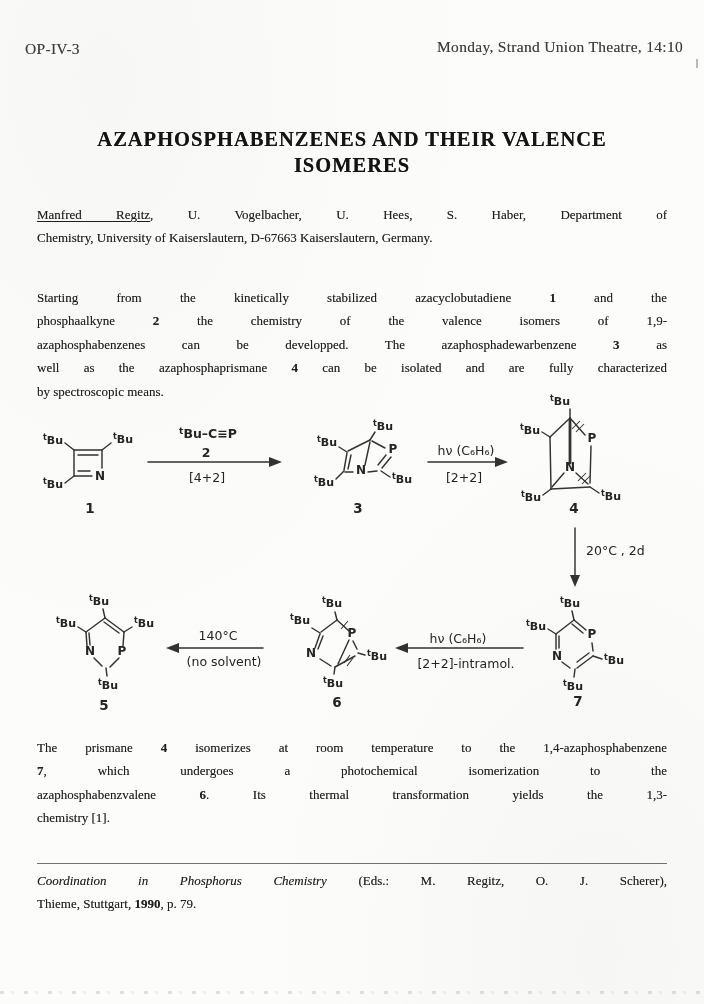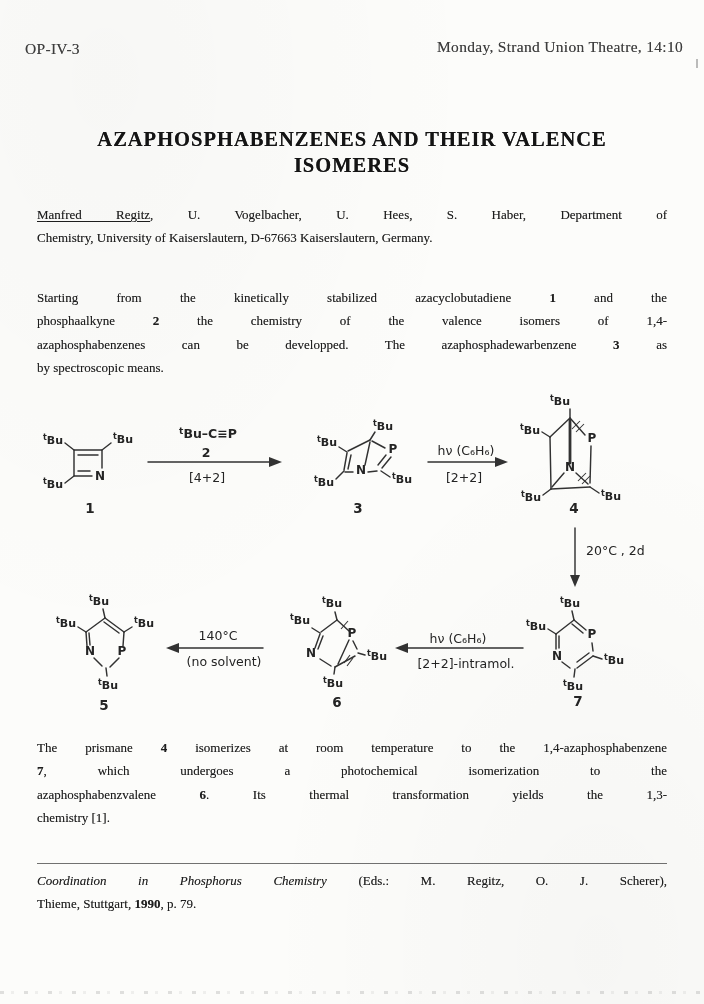--- a/index.html
+++ b/index.html
@@ -57,22 +57,23 @@
     <span>ISOMERES</span>
   </h1>
 
   <div class="jp authors">
     <div class="jline"><span class="uline">Manfred Regitz</span><span>, U. Vogelbacher, U. Hees, S. Haber, Department of</span></div>
     <div class="jline last">Chemistry, University of Kaiserslautern, D-67663 Kaiserslautern, Germany.</div>
   </div>
 
   <div class="jp p1">
     <div class="jline"><span>Starting from the kinetically stabilized azacyclobutadiene </span><b>1</b><span> and the</span></div>
-    <div class="jline"><span>phosphaalkyne </span><b>2</b><span> the chemistry of the valence isomers of 1,4-</span></div>
+    <div class="jline"><span>phosphaalkyne </span><b>2</b><span> the chemistry of the valence isomers of 1,9-</span></div>
     <div class="jline"><span>azaphosphabenzenes can be developped. The azaphosphadewarbenzene </span><b>3</b><span> as</span></div>
+    <div class="jline"><span>well as the azaphosphaprismane </span><b>4</b><span> can be isolated and are fully characterized</span></div>
     <div class="jline last">by spectroscopic means.</div>
   </div>
 
   <svg class="scheme" width="704" height="340" viewBox="0 0 704 340" xmlns="http://www.w3.org/2000/svg">
 
     <g>
       <g>
         <path class="bond" d="M74,57 H102 M102,57 V75 M92,83 H74 M74,83 V57"></path>
         <path class="bond" d="M78,62 H98"></path>
         <path class="bond" d="M78,78 H90"></path>

